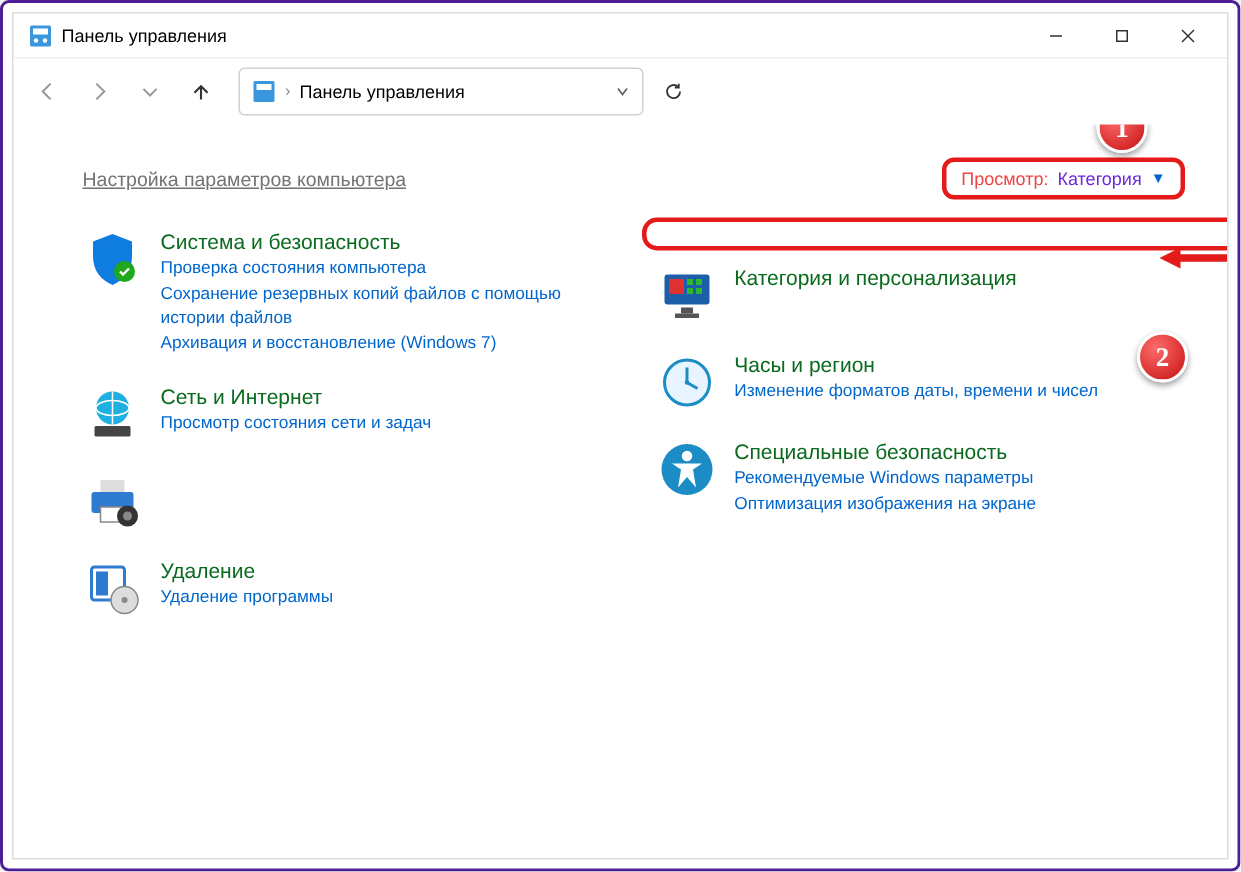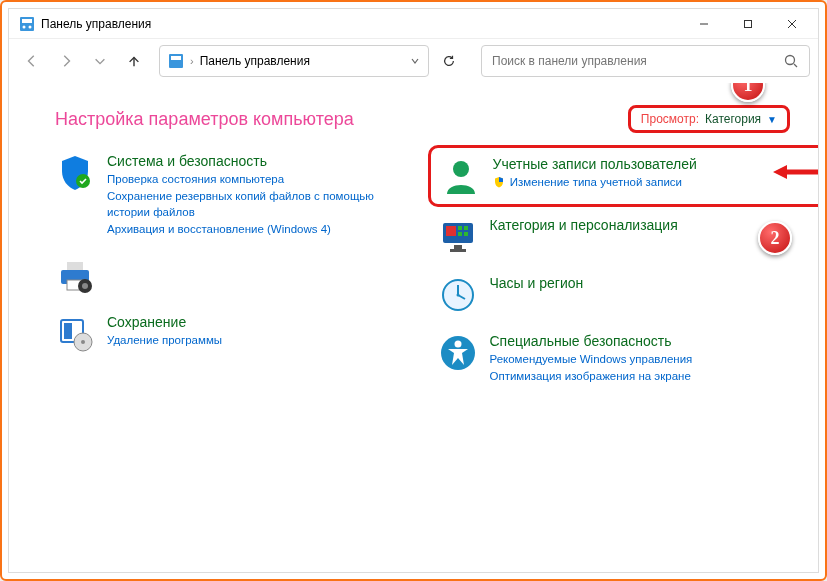--- a/index.html
+++ b/index.html
@@ -1,17 +1,17 @@
 <!DOCTYPE html>
 <html><head>
 <meta charset="utf-8">
 <style>
 * { box-sizing: border-box; margin: 0; padding: 0; font-family: "Segoe UI", Tahoma, sans-serif; }
 body { background: #f0f0f0; display: flex; justify-content: center; align-items: center; height: 100vh; }
-.window-wrap { width: 827px; height: 581px; background: #fff; border: 2px solid #f97316; border-radius: 6px; padding: 6px; }
+.window-wrap { width: 827px; height: 581px; background: #fff; border: 2px solid #4c1d95; border-radius: 6px; padding: 6px; }
 .window { width: 100%; height: 100%; background: #fff; border: 1px solid #dcdcdc; display: flex; flex-direction: column; }
 
 
 .titlebar { height: 30px; display: flex; align-items: center; padding: 0 4px; border-bottom: 1px solid #eee; }
 .titlebar .app-icon { width: 16px; height: 16px; margin: 0 6px; }
 .titlebar .title { font-size: 12px; color: #000; flex: 1; }
 .titlebar .win-controls { display: flex; }
 .titlebar .win-btn { width: 44px; height: 30px; display: flex; align-items: center; justify-content: center; }
 .titlebar .win-btn svg { width: 10px; height: 10px; }
 
@@ -25,24 +25,24 @@
 .addr .crumb { font-size: 12px; color: #000; }
 .addr .chev { flex: 1; display: flex; justify-content: flex-end; }
 .refresh-btn { width: 32px; height: 32px; display: flex; align-items: center; justify-content: center; }
 .search { flex: 1; height: 32px; border: 1px solid #d0d0d0; border-radius: 4px; display: flex; align-items: center; padding: 0 10px; margin-left: 12px; }
 .search input { flex: 1; border: none; outline: none; font-size: 12px; color: #777; background: transparent; }
 .search .mag { width: 16px; height: 16px; }
 
 
 .content { flex: 1; padding: 22px 28px 10px 46px; overflow: hidden; position: relative; }
 .content-head { display: flex; align-items: center; margin-bottom: 20px; }
-.content-head h1 { font-size: 18px; font-weight: 400; color: #ec4899; flex: 1; }
+.content-head h1 { font-size: 13px; font-weight: 400; color: #737373; flex: 1; text-decoration: underline; }
 .view-box { border: 3px solid #e51a1a; border-radius: 8px; padding: 4px 10px; display: flex; align-items: center; gap: 6px; position: relative; }
 .view-box .lbl { font-size: 12px; color: #ef4444; }
-.view-box .val { font-size: 12px; color: #14532d; }
+.view-box .val { font-size: 12px; color: #6d28d9; }
 .view-box .drop { color: #0066cc; font-size: 10px; }
 
 .cols { display: flex; gap: 30px; }
 .col { flex: 1; display: flex; flex-direction: column; gap: 18px; }
 
 .cat { display: flex; gap: 12px; align-items: flex-start; }
 .cat .ico { width: 40px; height: 40px; flex-shrink: 0; }
 .cat .txt { flex: 1; }
 .cat .hd { font-size: 14px; color: #0a6b1e; margin-bottom: 2px; }
 .cat .lnk { font-size: 11.5px; color: #0066cc; line-height: 1.45; display: block; }
@@ -135,27 +135,20 @@
           </span>
     </div>
 
     <div class="refresh-btn">
           <svg viewBox="0 0 16 16" width="14" height="14">
             <path d="M13 8a5 5 0 1 1-1.5-3.5" fill="none" stroke="#333" stroke-width="1.4"></path>
             <polyline points="12,2 12,5 9,5" fill="none" stroke="#333" stroke-width="1.4"></polyline>
           </svg>
         </div>
 
-    <div class="search">
-      <input placeholder="Поиск в панели управления" style="">
-      <svg class="mag" viewBox="0 0 16 16">
-            <circle cx="7" cy="7" r="4.5" fill="none" stroke="#666" stroke-width="1.3"></circle>
-            <line x1="11" y1="11" x2="14" y2="14" stroke="#666" stroke-width="1.3"></line>
-          </svg>
-    </div>
   </div>
 
   <div class="content">
     <div class="content-head">
       <h1>Настройка параметров компьютера</h1>
       <div class="view-box right-rel">
         <span class="lbl">Просмотр:</span>
         <span class="val">Категория</span>
         <span class="drop">▼</span>
         <div class="badge badge-1">1</div>
@@ -169,69 +162,65 @@
         <div class="cat">
           <svg class="ico" viewBox="0 0 40 40">
                 <path d="M20 3 L33 8 V18 C33 28 27 34 20 37 C13 34 7 28 7 18 V8 Z" fill="#0f7de0"></path>
                 <circle cx="28" cy="28" r="7" fill="#1fa81f"></circle>
                 <path d="M25 28 l2 2 l4 -4" stroke="#fff" stroke-width="1.6" fill="none"></path>
               </svg>
           <div class="txt">
             <div class="hd">Система и безопасность</div>
             <span class="lnk">Проверка состояния компьютера</span>
             <span class="lnk">Сохранение резервных копий файлов с помощью истории файлов</span>
-            <span class="lnk">Архивация и восстановление (Windows 4)</span>
-          </div>
-        </div>
-
+            <span class="lnk">Архивация и восстановление (Windows 7)</span>
+          </div>
+        </div>
+
+        <div class="cat">
+          <svg class="ico" viewBox="0 0 40 40">
+                <circle cx="20" cy="16" r="11" fill="#1fb0e0"></circle>
+                <ellipse cx="20" cy="16" rx="11" ry="5" fill="none" stroke="#fff" stroke-width="1"></ellipse>
+                <line x1="20" y1="5" x2="20" y2="27" stroke="#fff" stroke-width="1"></line>
+                <rect x="8" y="28" width="24" height="7" rx="1" fill="#444"></rect>
+              </svg>
+          <div class="txt">
+            <div class="hd">Сеть и Интернет</div>
+            <span class="lnk">Просмотр состояния сети и задач</span>
+          </div>
+        </div>
 
         <div class="cat">
           <svg class="ico" viewBox="0 0 40 40">
                 <rect x="6" y="14" width="28" height="14" rx="2" fill="#2e7bcf"></rect>
                 <rect x="12" y="6" width="16" height="8" fill="#ddd"></rect>
                 <rect x="12" y="24" width="16" height="10" fill="#fff" stroke="#888"></rect>
                 <circle cx="30" cy="30" r="7" fill="#333"></circle>
                 <circle cx="30" cy="30" r="3" fill="#888"></circle>
               </svg>
         </div>
 
         <div class="cat">
           <svg class="ico" viewBox="0 0 40 40">
                 <rect x="6" y="6" width="22" height="22" rx="2" fill="#fff" stroke="#2e7bcf" stroke-width="2"></rect>
                 <rect x="9" y="9" width="8" height="16" fill="#2e7bcf"></rect>
                 <circle cx="28" cy="28" r="9" fill="#ddd" stroke="#888"></circle>
                 <circle cx="28" cy="28" r="2" fill="#888"></circle>
               </svg>
           <div class="txt">
-            <div class="hd">Сохранение</div>
+            <div class="hd">Удаление</div>
             <span class="lnk">Удаление программы</span>
           </div>
         </div>
 
       </div>
 
       <div class="col right-rel">
 
         <div class="hl">
-          <div class="cat">
-            <svg class="ico" viewBox="0 0 40 40">
-                  <circle cx="20" cy="13" r="8" fill="#1aa05a"></circle>
-                  <path d="M6 38 C6 26 34 26 34 38 Z" fill="#1aa05a"></path>
-                </svg>
-            <div class="txt">
-              <div class="hd">Учетные записи пользователей</div>
-              <span class="lnk">
-                <svg class="shield" viewBox="0 0 12 12">
-                      <path d="M6 1 L10 2.5 V6 C10 9 8 11 6 11.5 C4 11 2 9 2 6 V2.5 Z" fill="#ffcc00"></path>
-                      <path d="M6 1 L10 2.5 V6 L6 6 Z" fill="#0a6cdc"></path>
-                    </svg>
-                <span>Изменение типа учетной записи</span>
-              </span>
-            </div>
-          </div>
           <div class="arrow"><svg viewBox="0 0 60 20">
                   <line x1="58" y1="10" x2="12" y2="10" stroke="#e51a1a" stroke-width="5"></line>
                   <polygon points="2,10 16,3 16,17" fill="#e51a1a"></polygon>
                 </svg></div>
         </div>
 
         <div class="badge badge-2">2</div>
 
         <div class="cat">
           <svg class="ico" viewBox="0 0 40 40">
@@ -251,32 +240,33 @@
 
         <div class="cat">
           <svg class="ico" viewBox="0 0 40 40">
                 <circle cx="20" cy="20" r="15" fill="#e8f4ff" stroke="#1c8cc4" stroke-width="2"></circle>
                 <line x1="20" y1="20" x2="20" y2="10" stroke="#1c8cc4" stroke-width="2"></line>
                 <line x1="20" y1="20" x2="27" y2="24" stroke="#1c8cc4" stroke-width="2"></line>
                 <circle cx="20" cy="20" r="1.5" fill="#1c8cc4"></circle>
               </svg>
           <div class="txt">
             <div class="hd">Часы и регион</div>
+            <span class="lnk">Изменение форматов даты, времени и чисел</span>
           </div>
         </div>
 
         <div class="cat">
           <svg class="ico" viewBox="0 0 40 40">
                 <circle cx="20" cy="20" r="17" fill="#1c8cc4"></circle>
                 <circle cx="20" cy="11" r="3.5" fill="#fff"></circle>
                 <path d="M10 16 L30 16 L24 20 L26 32 L20 25 L14 32 L16 20 Z" fill="#fff"></path>
               </svg>
           <div class="txt">
             <div class="hd">Специальные безопасность</div>
-            <span class="lnk">Рекомендуемые Windows управления</span>
+            <span class="lnk">Рекомендуемые Windows параметры</span>
             <span class="lnk">Оптимизация изображения на экране</span>
           </div>
         </div>
 
       </div>
     </div>
   </div>
 
 </div>
 </div>

